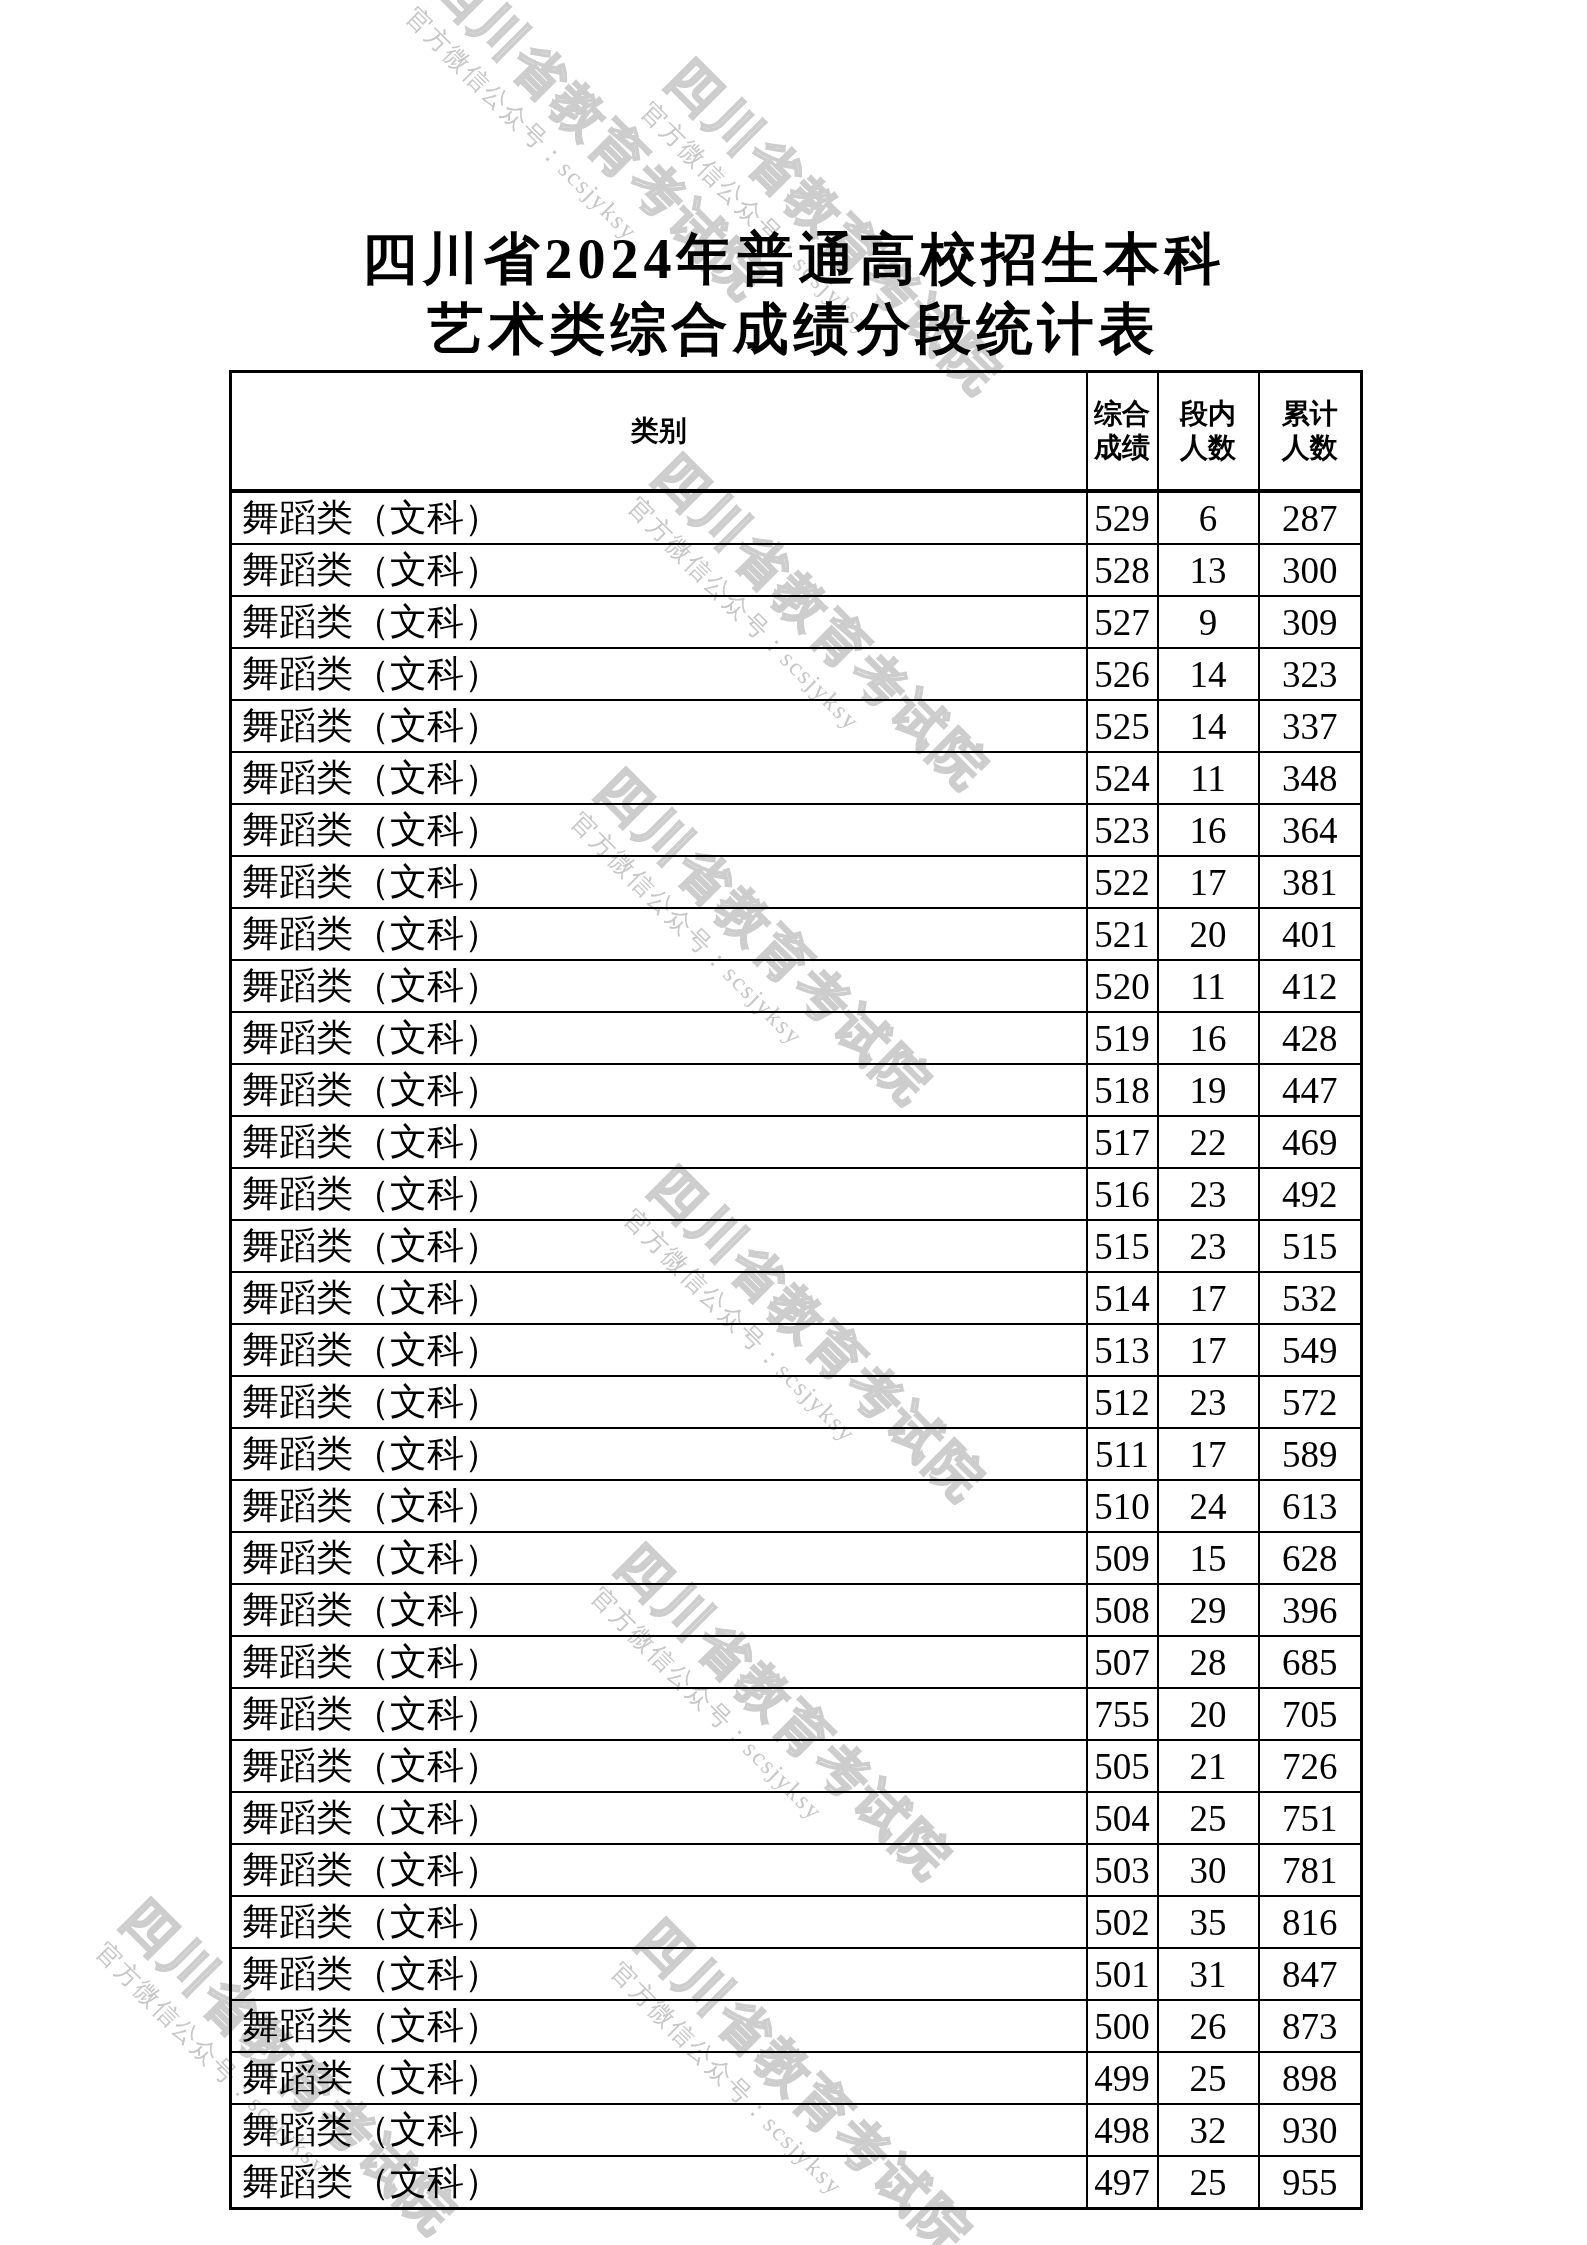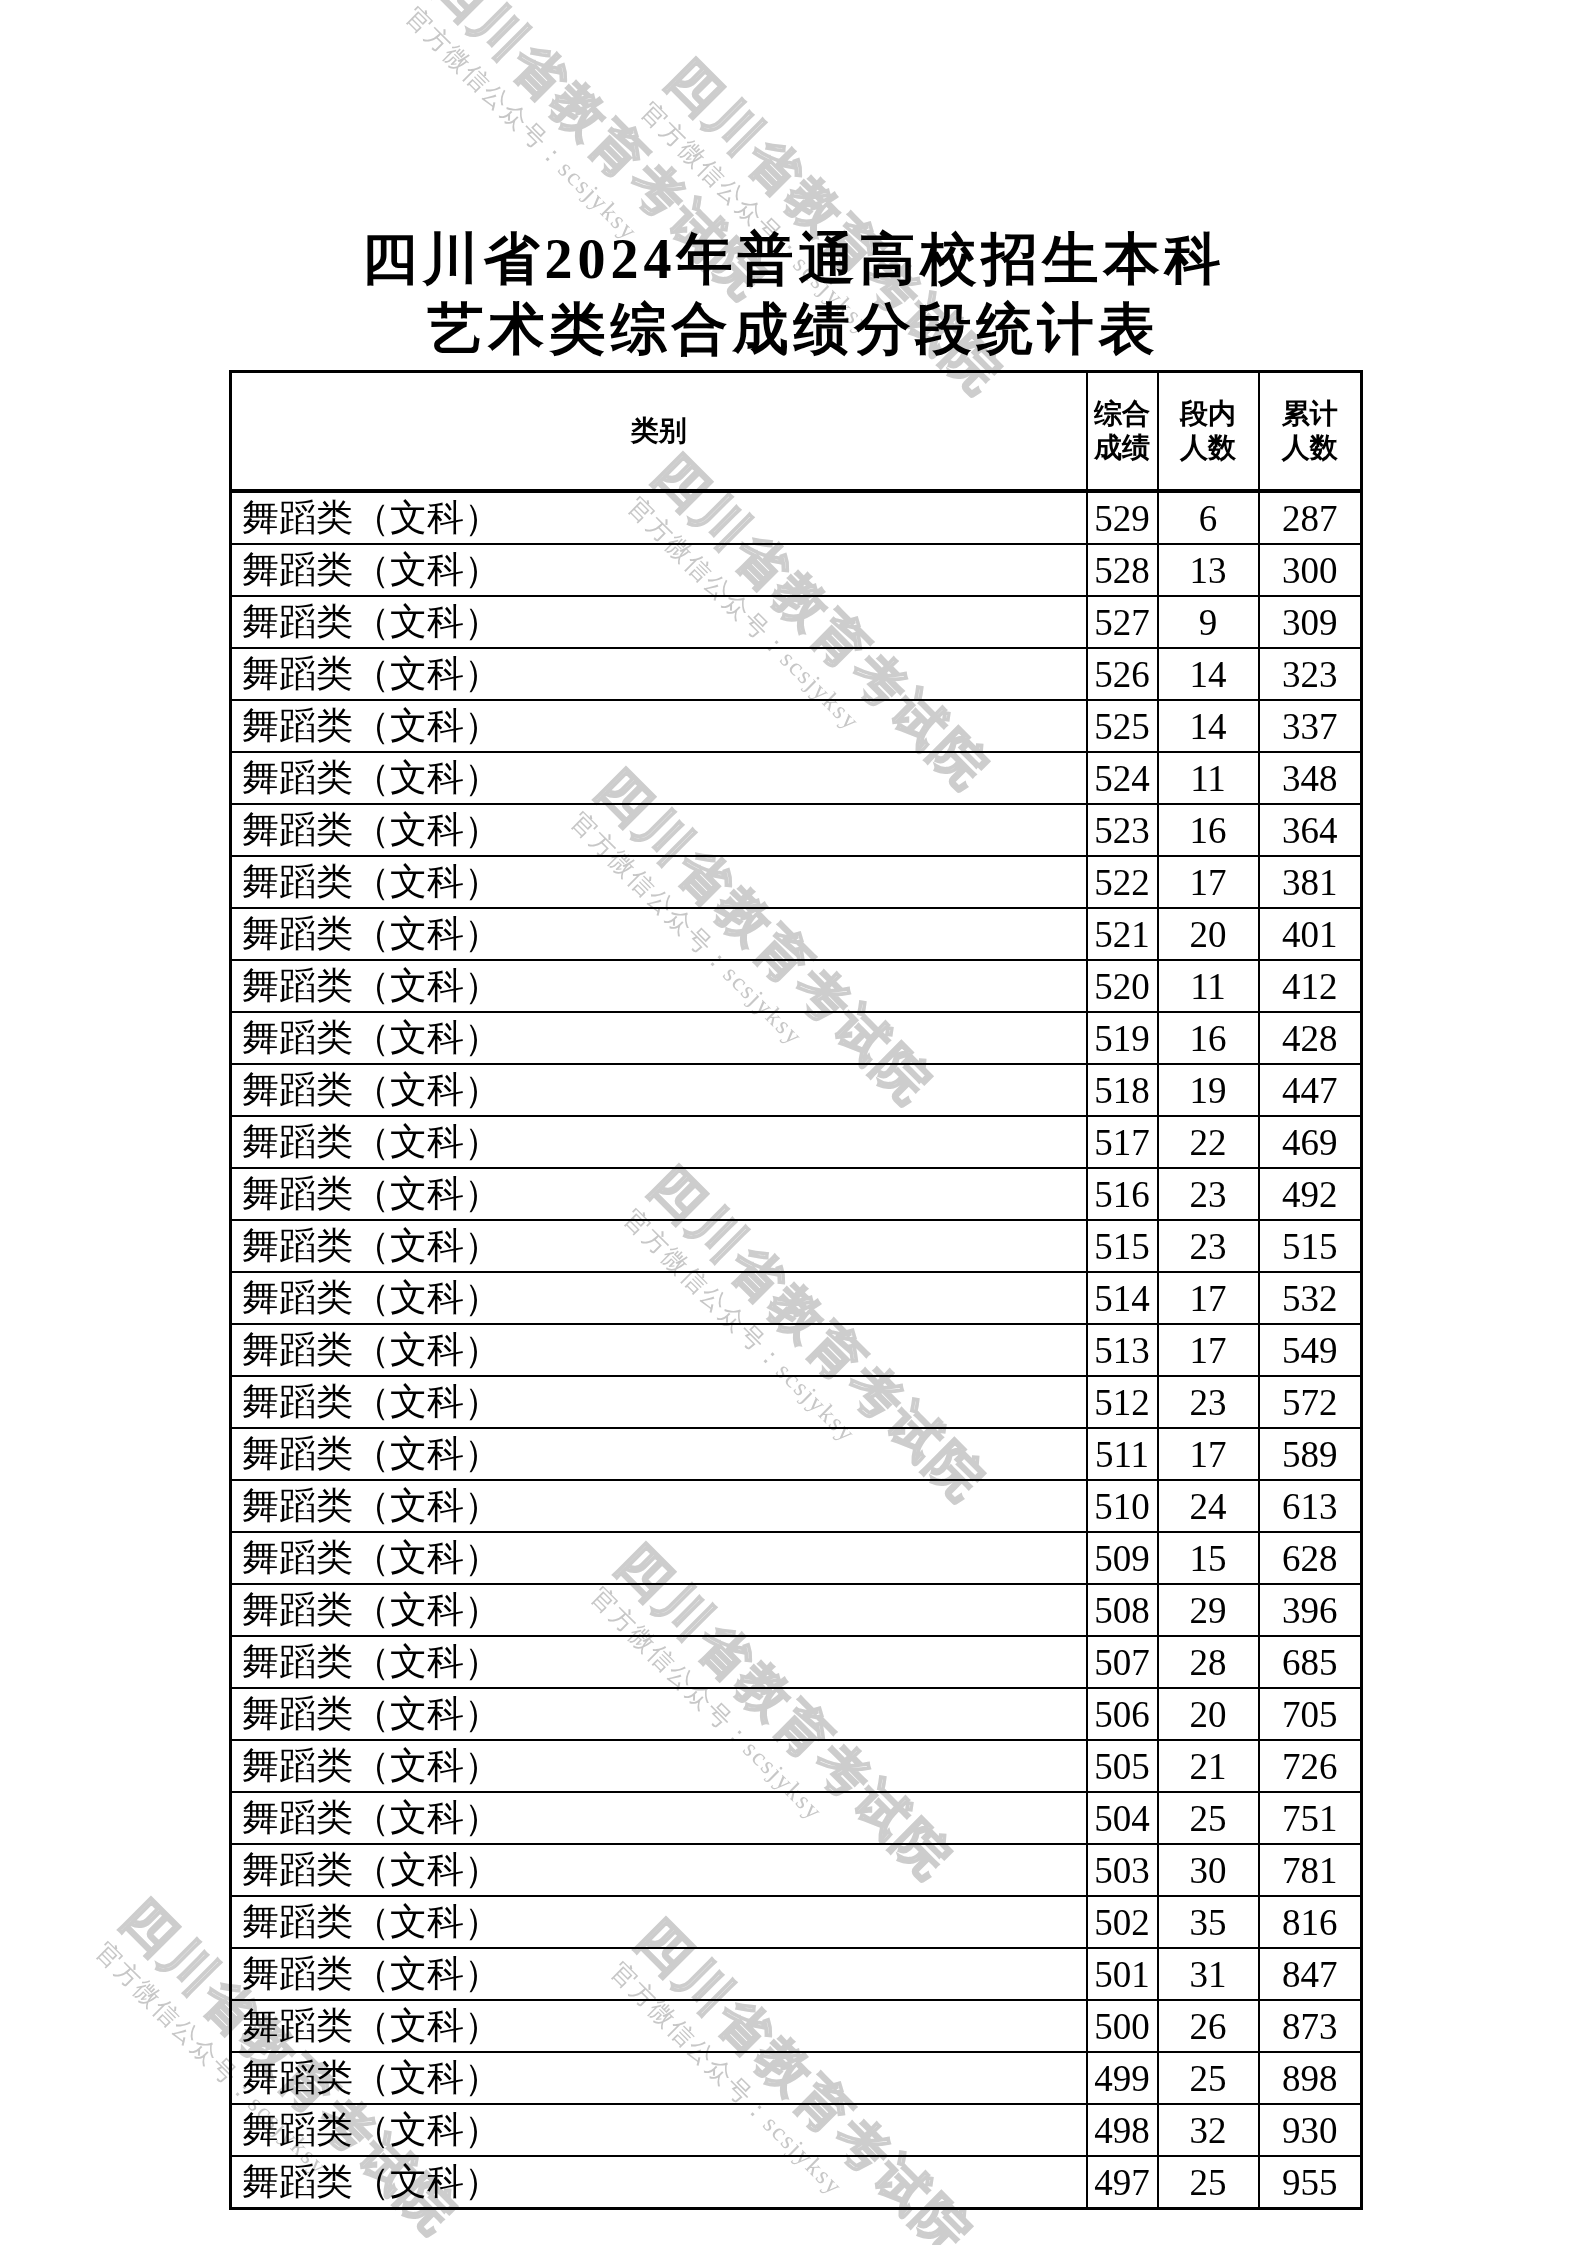--- a/index.html
+++ b/index.html
@@ -290,21 +290,21 @@
           <td class="num">396</td>
         </tr>
         <tr>
           <td class="cat">舞蹈类（文科）</td>
           <td class="num">507</td>
           <td class="num">28</td>
           <td class="num">685</td>
         </tr>
         <tr>
           <td class="cat">舞蹈类（文科）</td>
-          <td class="num">506</td>
+          <td class="num">755</td>
           <td class="num">20</td>
           <td class="num">705</td>
         </tr>
         <tr>
           <td class="cat">舞蹈类（文科）</td>
           <td class="num">505</td>
           <td class="num">21</td>
           <td class="num">726</td>
         </tr>
         <tr>

